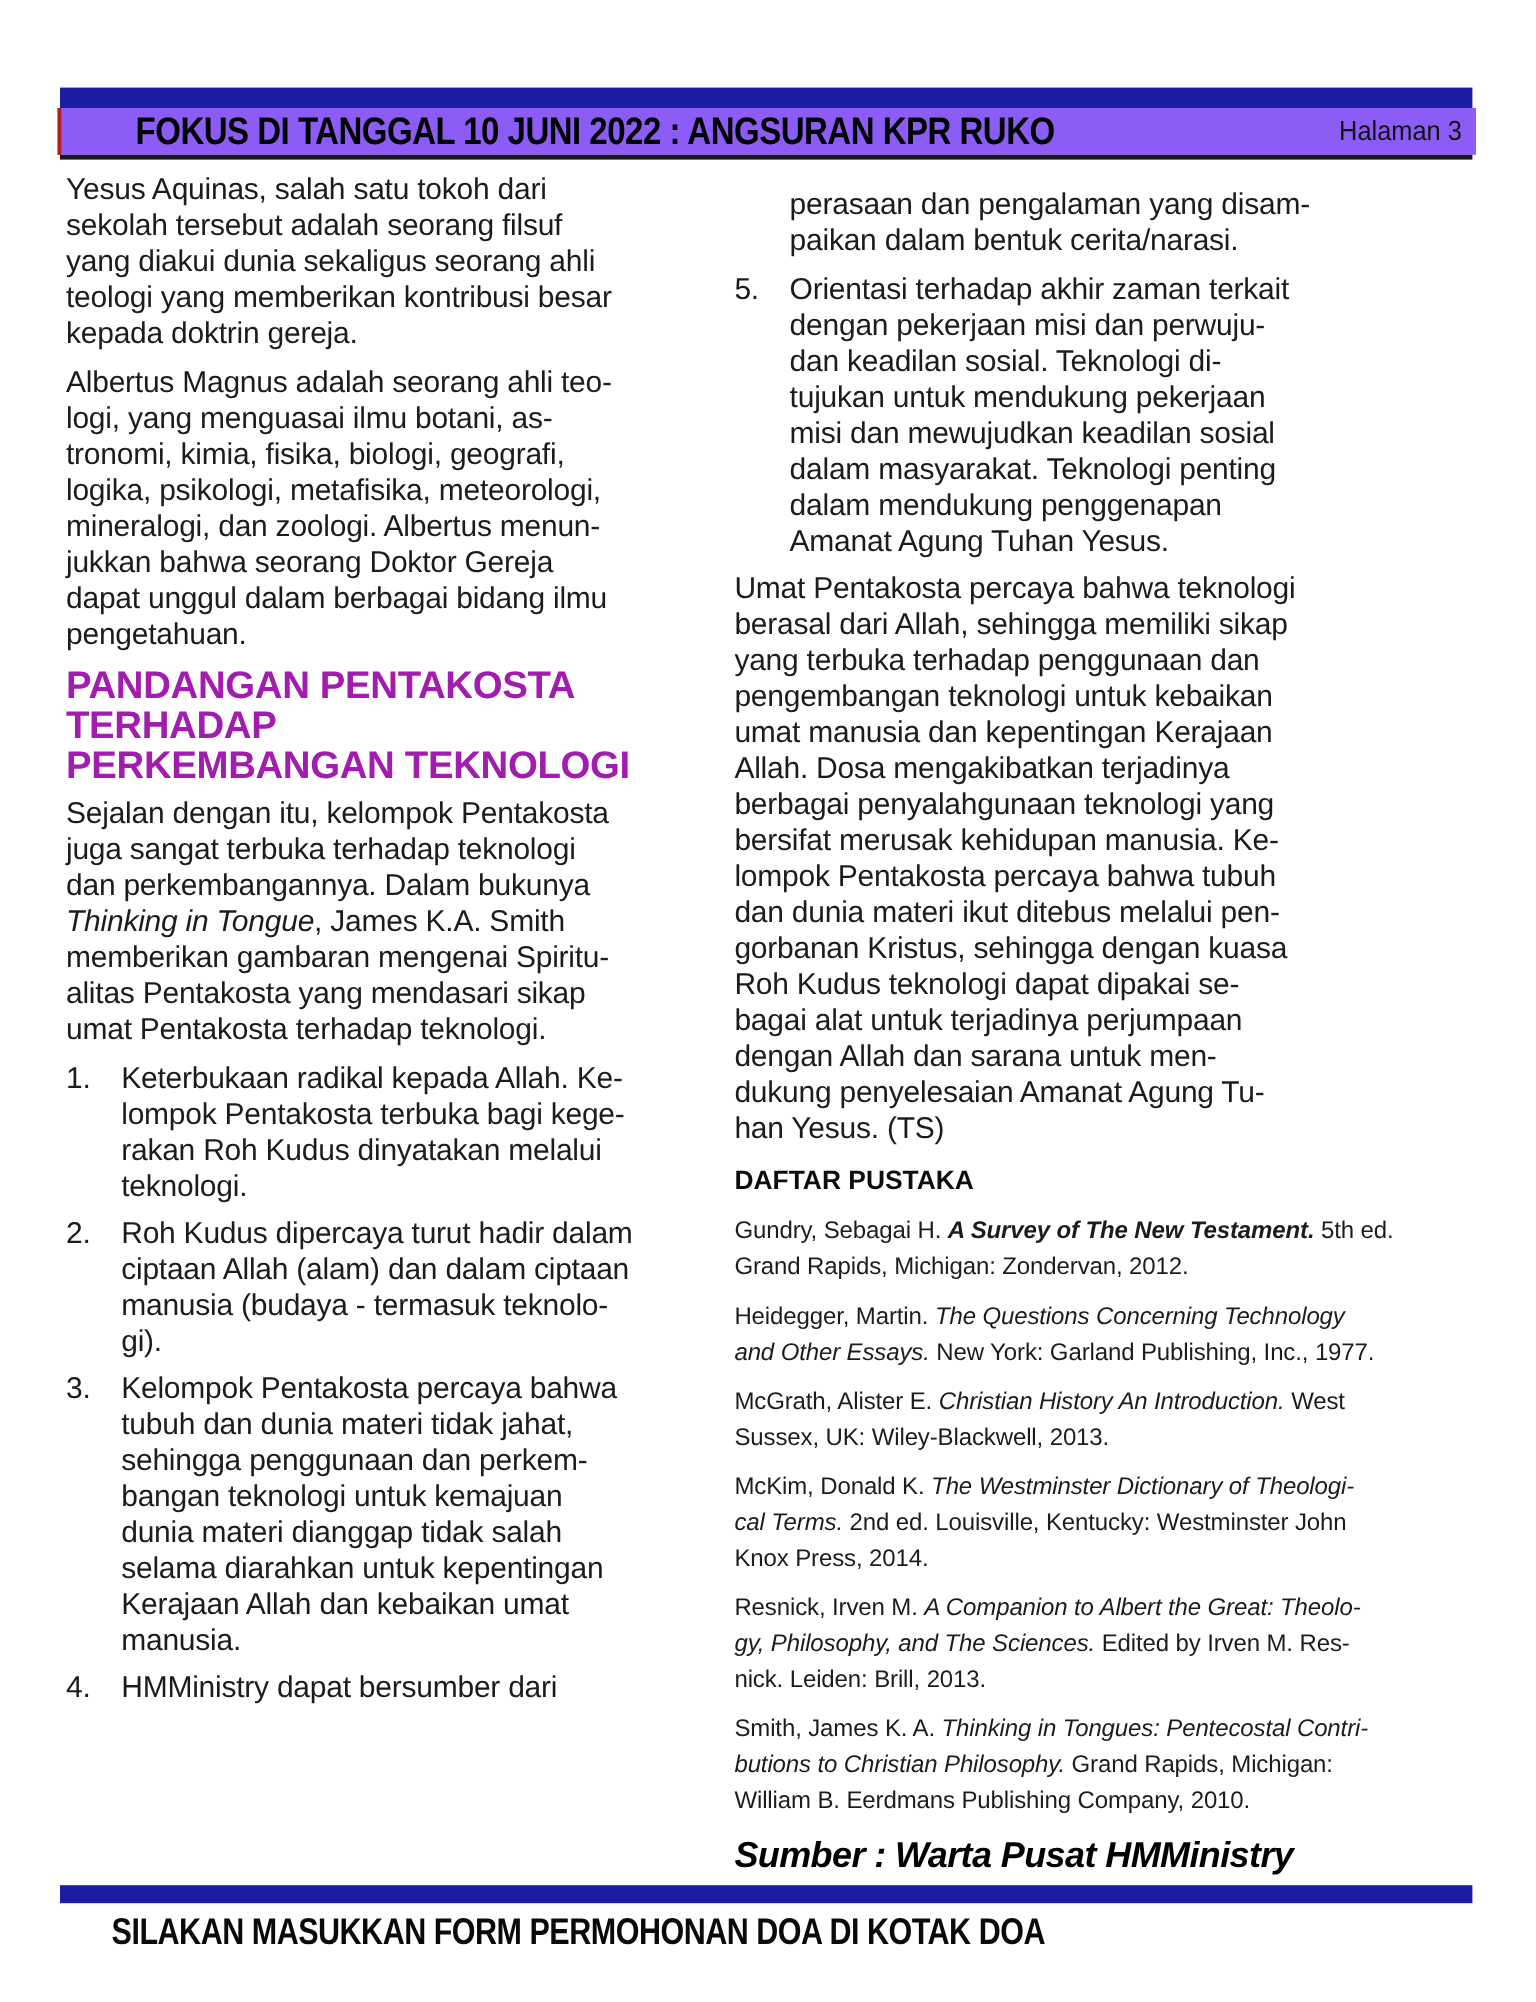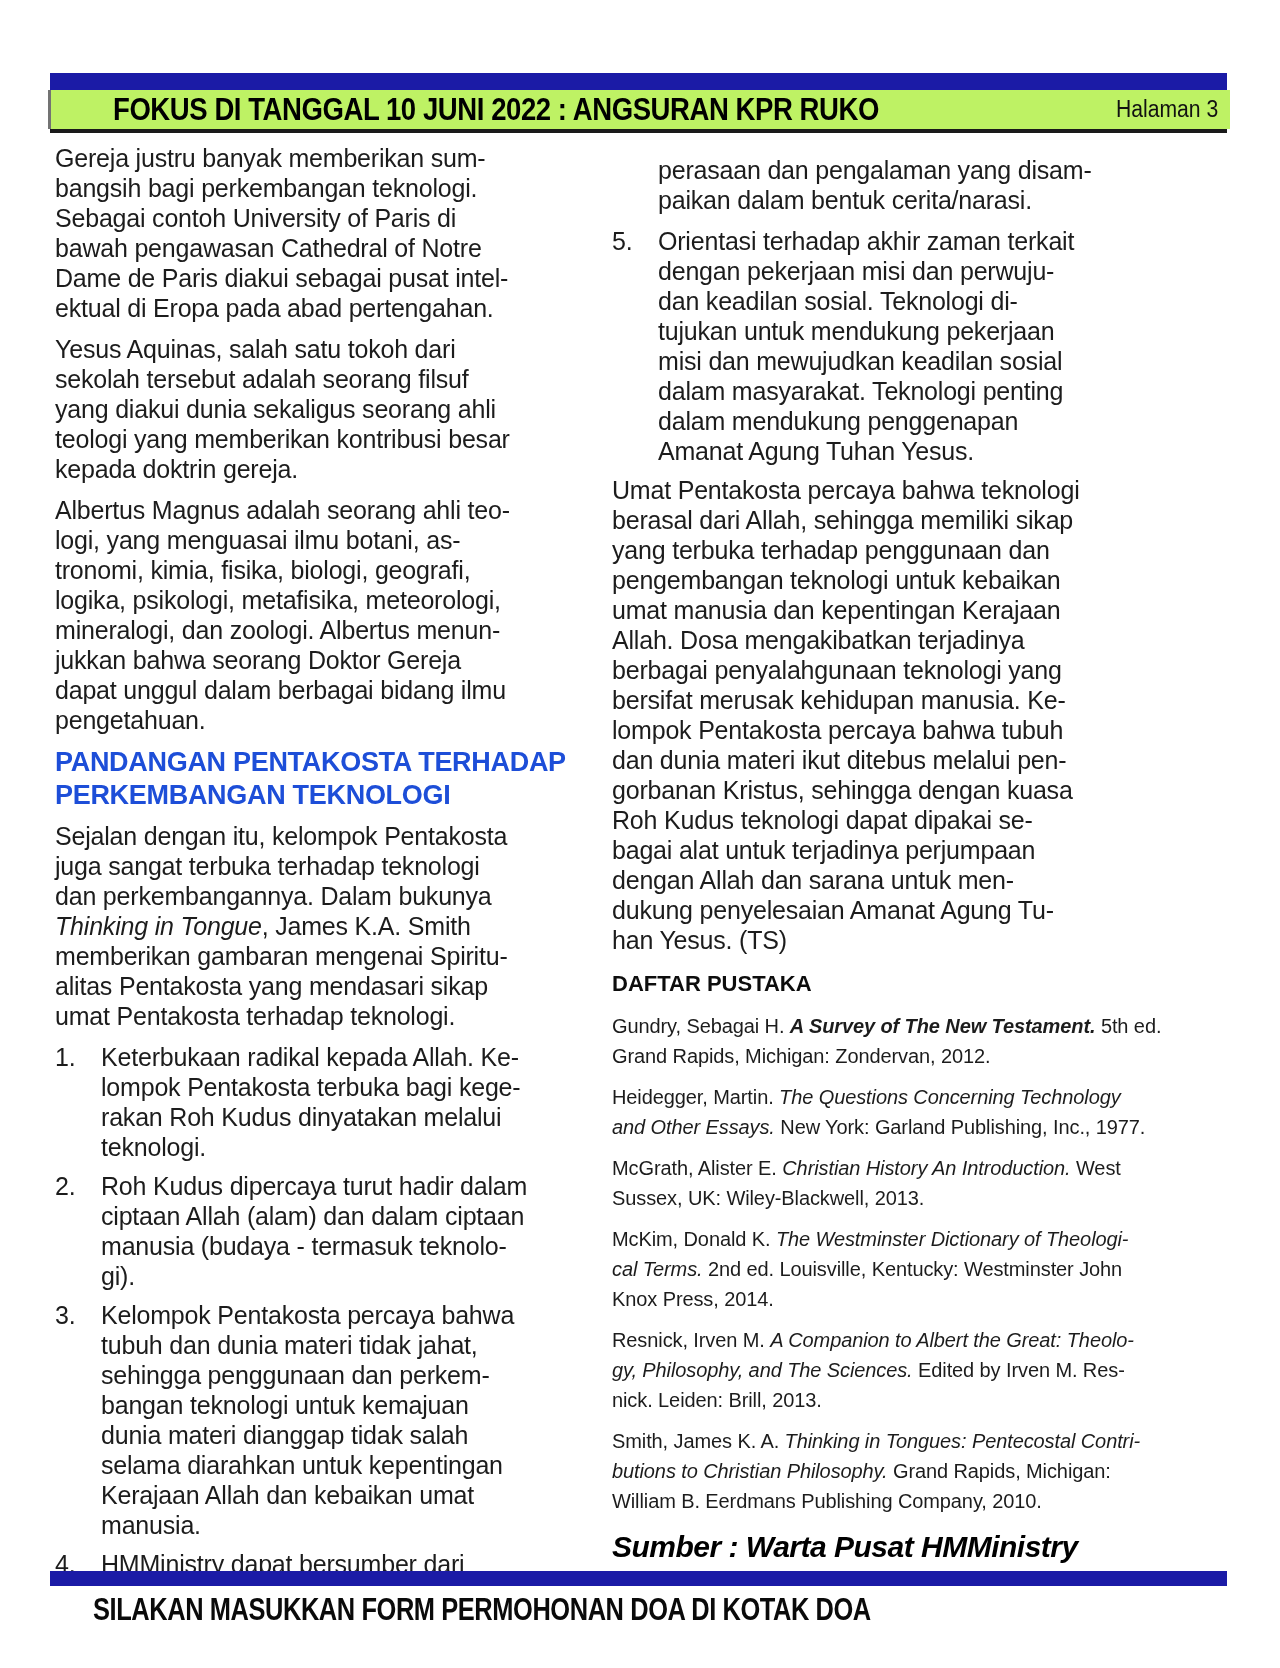--- a/index.html
+++ b/index.html
@@ -11,22 +11,22 @@
     color:#1e1e1e;
     overflow:hidden;
   }
   
   .top-bar{
     position:absolute;left:50px;top:73px;width:1177px;height:17px;
     background:var(--bar-blue,#1b1ba6);
   }
   .header-row{
     position:absolute;left:48px;top:90px;width:1179px;height:39px;
-    border-left:3px solid #737373;
-    background:#bef264;
+    border-left:3px solid #b91c1c;
+    background:#8b5cf6;
   }
   .header-title{
     position:absolute;left:62px;top:1px;
     font-size:32px;font-weight:bold;color:#000;
     white-space:nowrap;letter-spacing:-0.5px;
     display:inline-block;transform:scaleX(0.86);transform-origin:left center;
   }
   .page-num{
     position:absolute;right:12px;top:6px;
     font-size:23px;color:#111;white-space:nowrap;
@@ -39,21 +39,21 @@
   
   .col{position:absolute;top:143px;}
   .col-left{left:55px;width:540px;}
   .col-right{left:612px;width:562px;margin-top:12px;}
   .body-text{
     font-size:25px;line-height:30px;letter-spacing:-0.2px;
     white-space:pre-line;color:#1c1c1c;
   }
   .para{margin:0 0 11px 0;}
   .section-heading{
-    font-size:27px;line-height:33px;font-weight:bold;color:#1d4ed8;
+    font-size:32px;line-height:33px;font-weight:bold;color:#a21caf;
     margin:4px 0 9px 0;white-space:pre-line;letter-spacing:-0.3px;
   }
   .list-row{display:flex;margin:0 0 9px 0;}
   .list-num{flex:none;width:46px;}
   .list-body{flex:1;}
   .cont-indent{padding-left:46px;}
   
   .bib-heading{
     font-size:22px;font-weight:bold;color:#0d0d0d;margin:16px 0 14px 0;
   }
@@ -85,26 +85,20 @@
   <div class="top-bar"></div>
 
   <div class="header-row">
     <span class="header-title">FOKUS DI TANGGAL 10 JUNI 2022 :  ANGSURAN KPR RUKO</span>
     <span class="page-num">Halaman 3</span>
   </div>
 
   <div class="header-rule"></div>
 
   <div class="col col-left">
-    <div class="body-text para">Gereja justru banyak memberikan sum-
-bangsih bagi perkembangan teknologi.
-Sebagai contoh University of Paris di
-bawah pengawasan Cathedral of Notre
-Dame de Paris diakui sebagai pusat intel-
-ektual di Eropa pada abad pertengahan.</div>
     <div class="body-text para">Yesus Aquinas, salah satu tokoh dari
 sekolah tersebut adalah seorang filsuf
 yang diakui dunia sekaligus seorang ahli
 teologi yang memberikan kontribusi besar
 kepada doktrin gereja.</div>
     <div class="body-text para">Albertus Magnus adalah seorang ahli teo-
 logi, yang menguasai ilmu botani, as-
 tronomi, kimia, fisika, biologi, geografi,
 logika, psikologi, metafisika, meteorologi,
 mineralogi, dan zoologi. Albertus menun-

